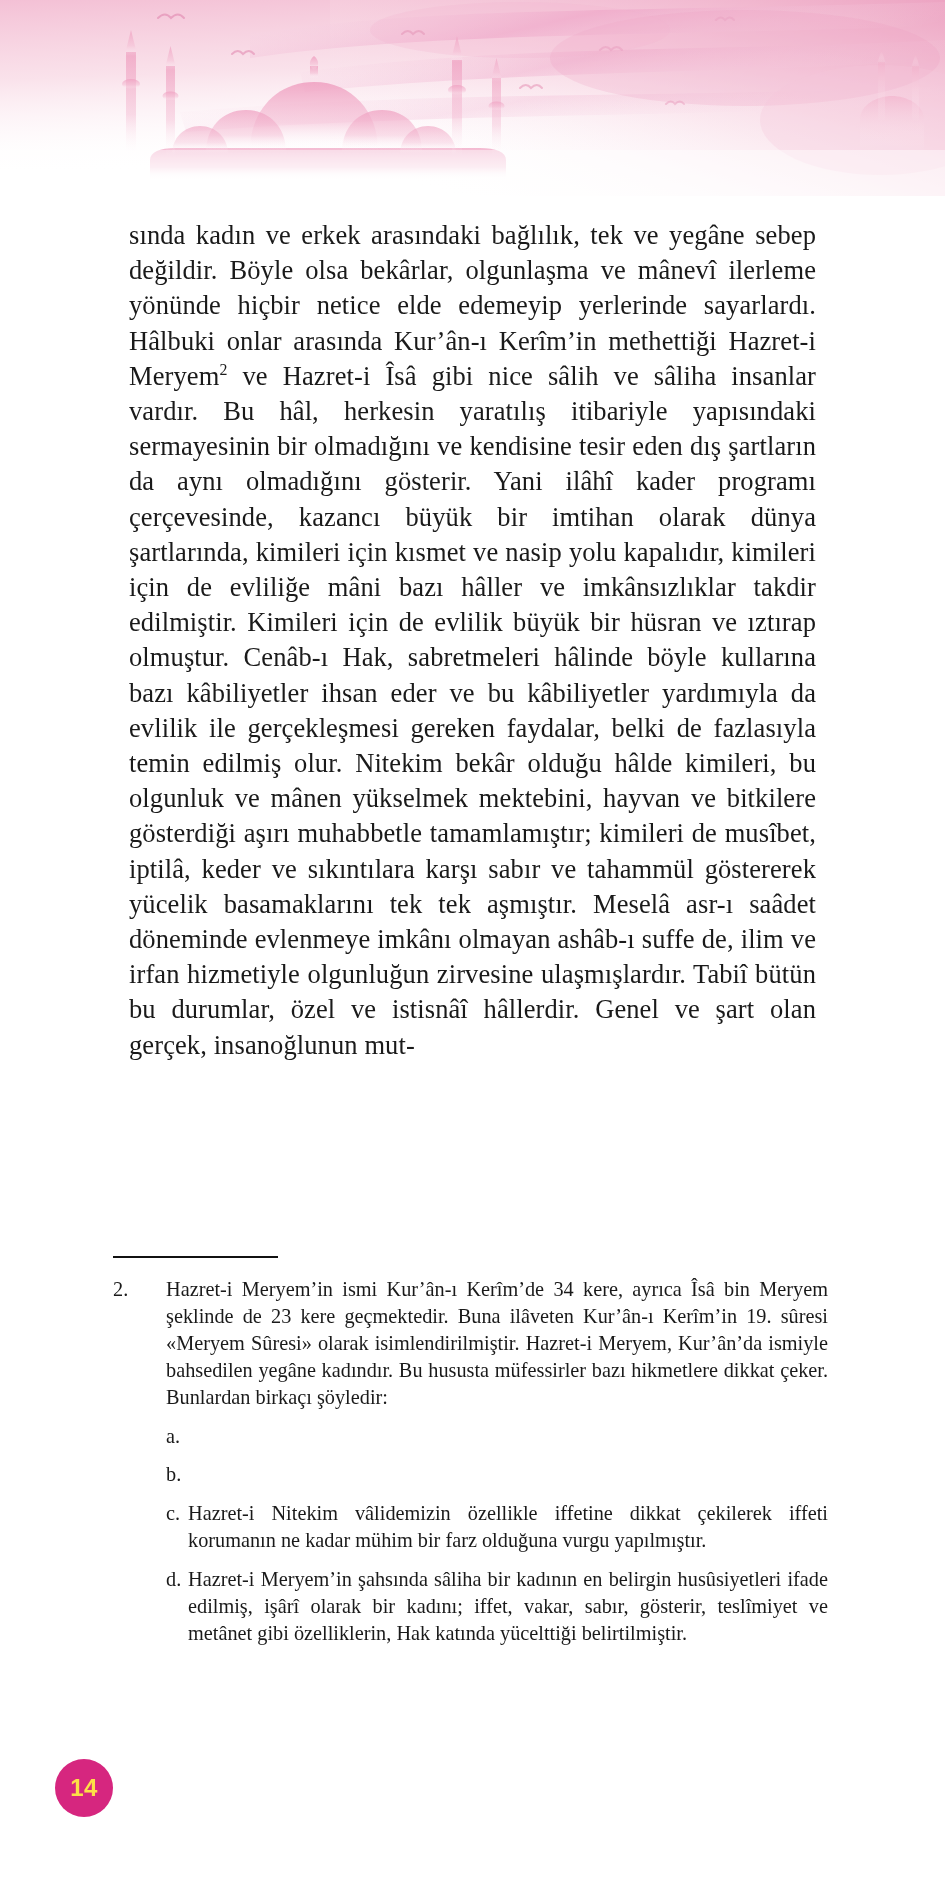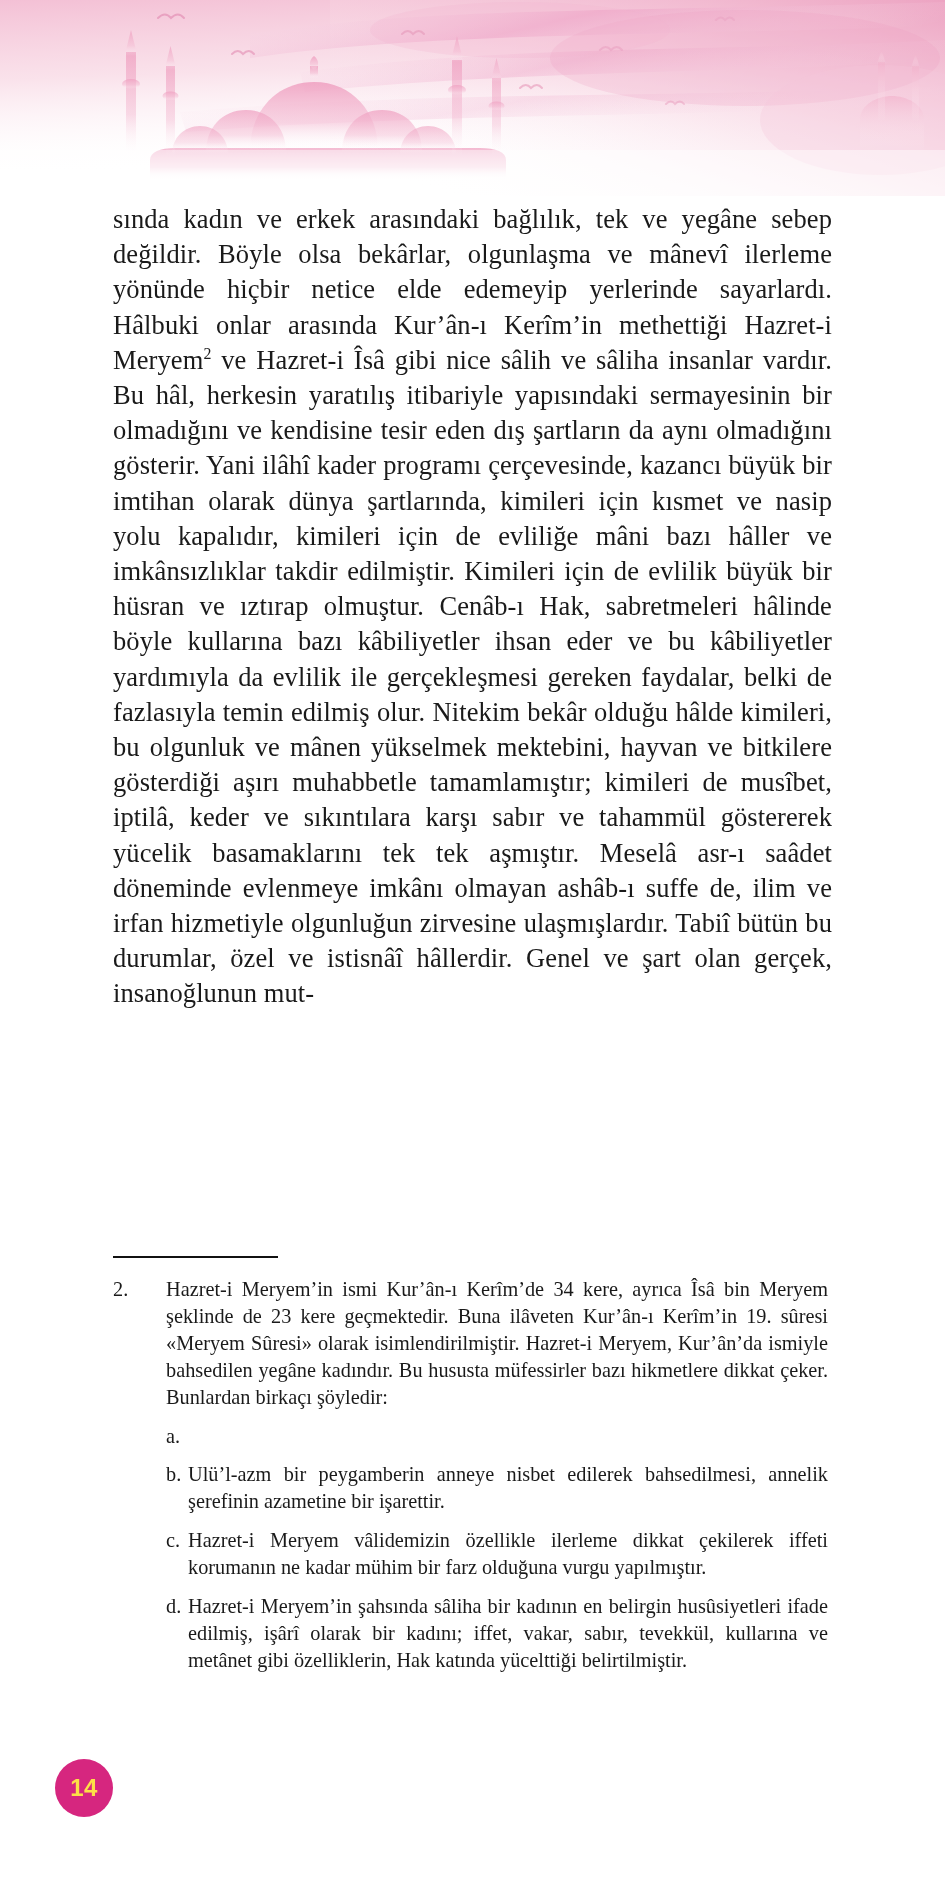--- a/index.html
+++ b/index.html
@@ -35,21 +35,21 @@
     width: 719px;
     font-size: 26.5px;
     line-height: 35.2px;
     color: #1a1a1a;
     text-align: justify;
     text-justify: inter-word;
     letter-spacing: 0.1px;
     -webkit-hyphens: none;
     hyphens: none;
   }
-  .body-text p { margin: 0; }
+  .body-text p { margin: 16px; }
   .body-text sup {
     font-size: 0.6em;
     vertical-align: super;
     line-height: 0;
   }
 
   
   .footnote-rule {
     position: absolute;
     left: 113px;
@@ -222,30 +222,29 @@
       <span class="fn-marker">2.</span>
       <span class="fn-body">Hazret-i Meryem’in ismi Kur’ân-ı Kerîm’de 34 kere, ayrıca Îsâ bin Meryem şeklinde de 23 kere geçmektedir. Buna ilâveten Kur’ân-ı Kerîm’in 19. sûresi «Meryem Sûresi» olarak isimlendirilmiştir. Hazret-i Meryem, Kur’ân’da ismiyle bahsedilen yegâne kadındır. Bu hususta müfessirler bazı hikmetlere dikkat çeker. Bunlardan birkaçı şöyledir:</span>
     </div>
 
     <div class="fn-sub">
       <span class="fn-sub-marker">a.</span>
     </div>
 
     <div class="fn-sub">
       <span class="fn-sub-marker">b.</span>
-      <span class="fn-sub-body">Ulü’l-azm bir peygamberin anneye nisbet edilerek bahsedilmesi, annelik şerefinin azametine bir işarettir.</span>
     </div>
 
     <div class="fn-sub">
       <span class="fn-sub-marker">c.</span>
-      <span class="fn-sub-body">Hazret-i Meryem vâlidemizin özellikle ilerleme dikkat çekilerek iffeti korumanın ne kadar mühim bir farz olduğuna vurgu yapılmıştır.</span>
+      <span class="fn-sub-body">Hazret-i Nitekim vâlidemizin özellikle iffetine dikkat çekilerek iffeti korumanın ne kadar mühim bir farz olduğuna vurgu yapılmıştır.</span>
     </div>
 
     <div class="fn-sub">
       <span class="fn-sub-marker">d.</span>
-      <span class="fn-sub-body">Hazret-i Meryem’in şahsında sâliha bir kadının en belirgin husûsiyetleri ifade edilmiş, işârî olarak bir kadını; iffet, vakar, sabır, tevekkül, kullarına ve metânet gibi özelliklerin, Hak katında yücelttiği belirtilmiştir.</span>
+      <span class="fn-sub-body">Hazret-i Meryem’in şahsında sâliha bir kadının en belirgin husûsiyetleri ifade edilmiş, işârî olarak bir kadını; iffet, vakar, sabır, gösterir, teslîmiyet ve metânet gibi özelliklerin, Hak katında yücelttiği belirtilmiştir.</span>
     </div>
 
   </div>
 
   <div class="page-number">14</div>
 
 </div>
 
 </body></html>

